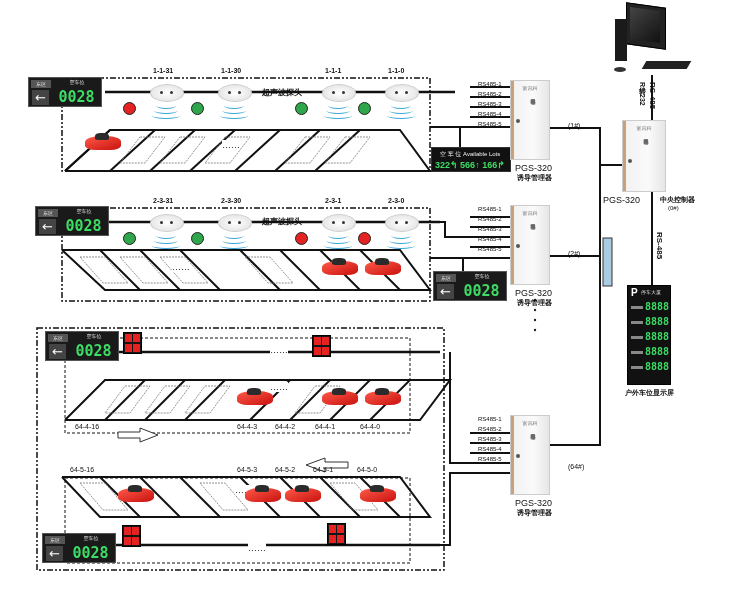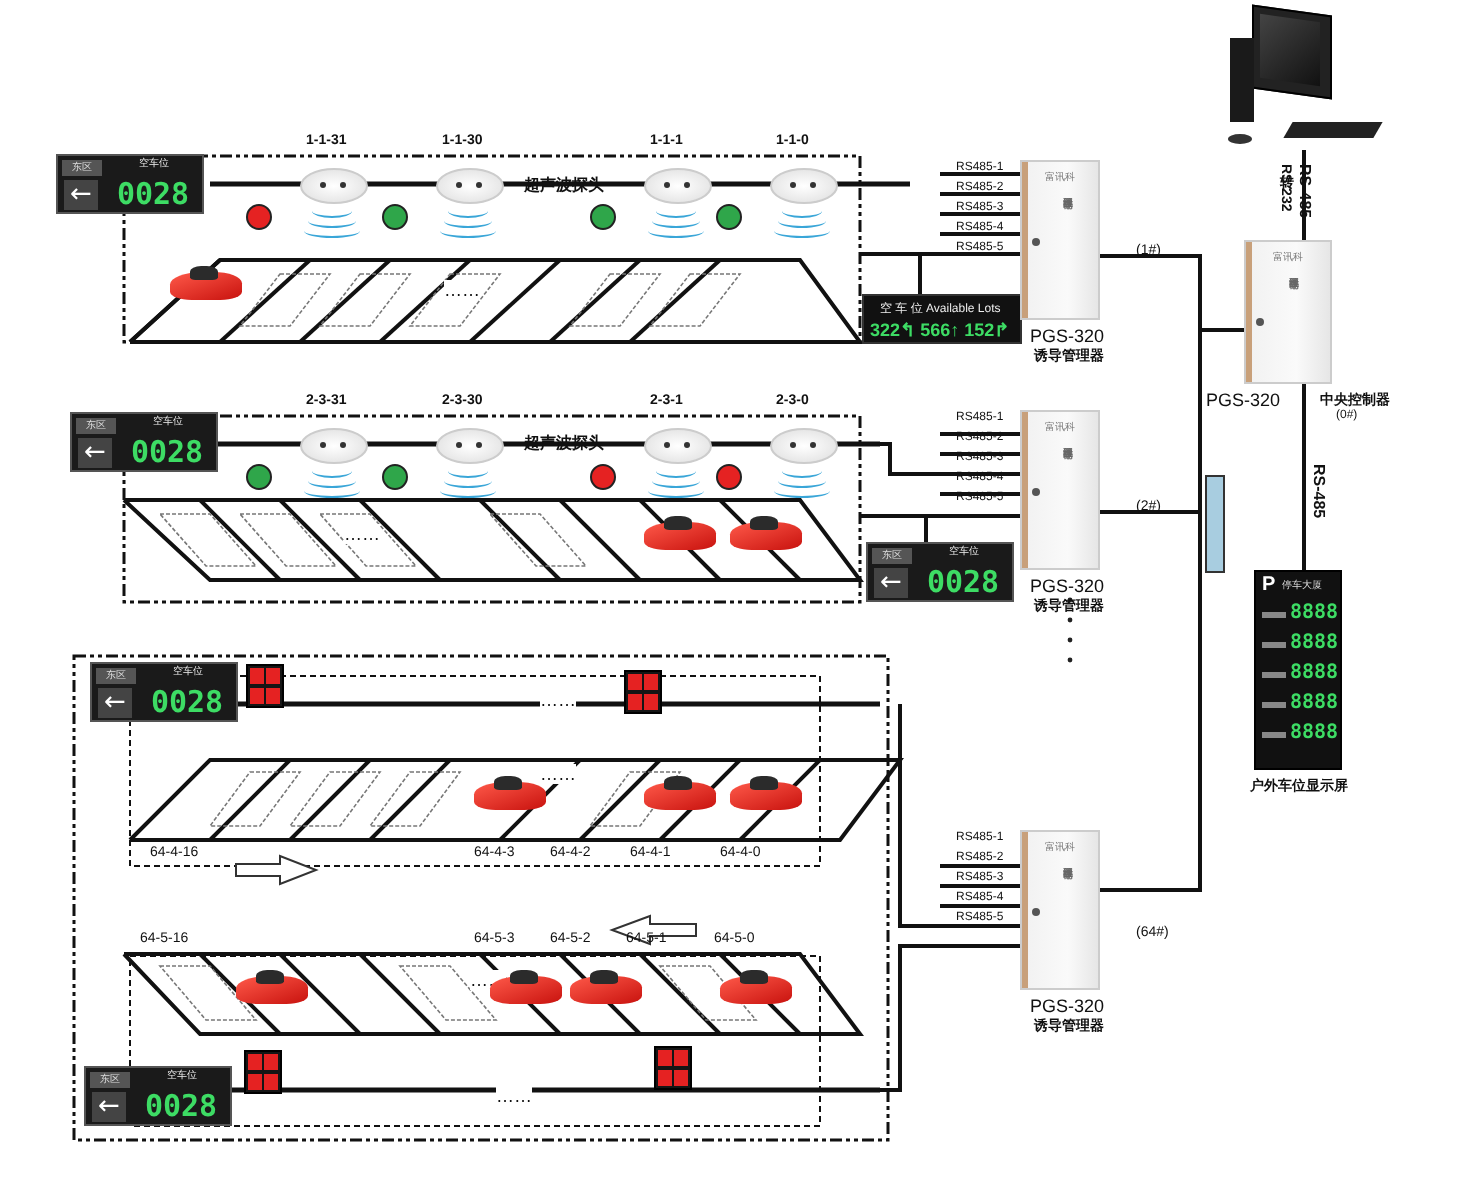--- a/index.html
+++ b/index.html
@@ -246,21 +246,21 @@
   </div>
 
 <div class="lbl lblb" style="left:262px;top:87px;font-size:8px;">超声波探头</div>
 <div class="lbl lblb" style="left:262px;top:216px;font-size:8px;">超声波探头</div>
 
 <div class="ledbox" style="left:431px;top:147px;width:80px;height:25px;">
   <div class="lbl" style="left:8px;top:2px;color:#eee;font-size:6px;"><span>空 车 位</span> <span>Available Lots</span></div>
   <div class="lbl" style="left:3px;top:12px;color:#3ddc64;font-size:9px;font-weight:bold;">
     <span>322</span><span>↰</span>
     <span>566</span><span>↑</span>
-    <span>152</span><span>↱</span>
+    <span>166</span><span>↱</span>
   </div>
 </div>
 
 <div id="mgrs">
     <div class="rs" style="left:478px;top:81px;">RS485-1</div>
     <div class="rs" style="left:478px;top:91px;">RS485-2</div>
     <div class="rs" style="left:478px;top:101px;">RS485-3</div>
     <div class="rs" style="left:478px;top:111px;">RS485-4</div>
     <div class="rs" style="left:478px;top:121px;">RS485-5</div>
     <div class="cab" style="left:510px;top:80px;">

